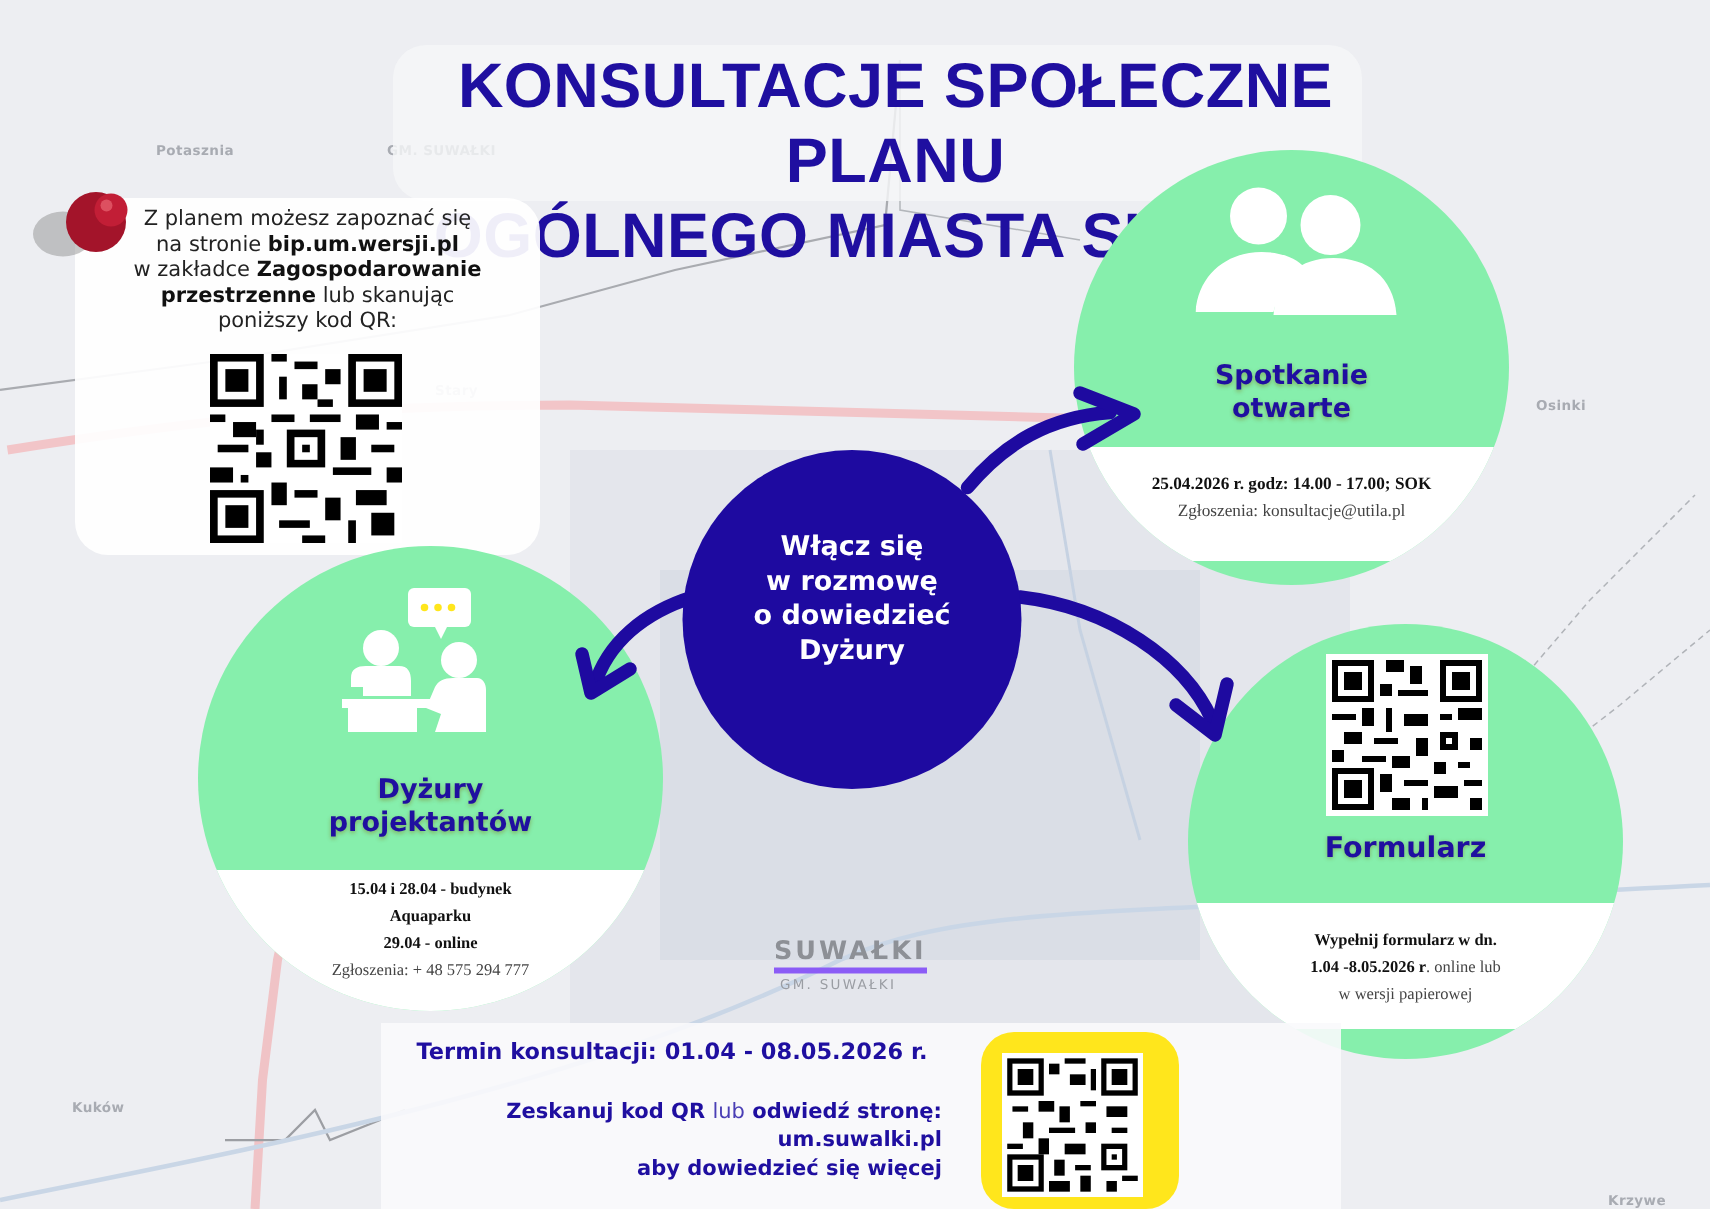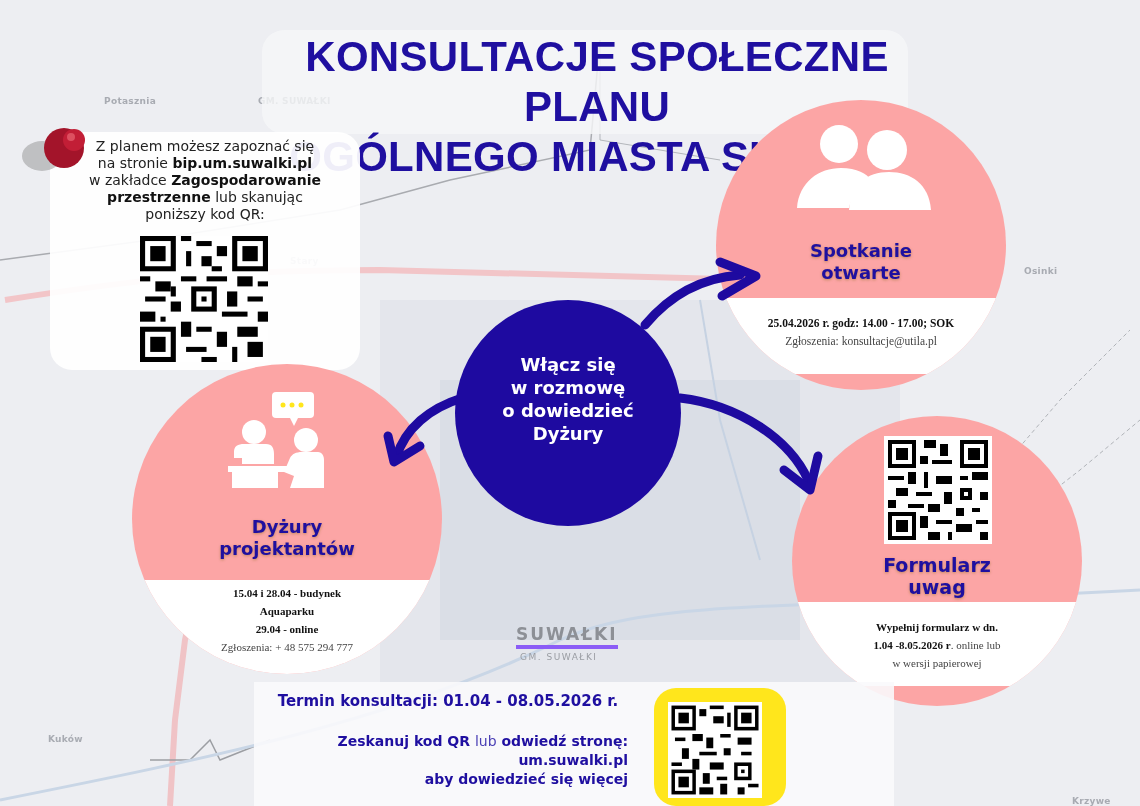--- a/index.html
+++ b/index.html
@@ -41,21 +41,21 @@
     position:absolute; left:60px; top:138px; width:290px; text-align:center;
     font-size:14px; line-height:17px; color:#222;
   }
   .info-text b { color:#111; }
   .pin { position:absolute; left:20px; top:122px; }
 
   .qr { position:absolute; background:#fff; }
   .qr svg { display:block; }
 
   .circle {
-    position:absolute; border-radius:50%; background:#fca5a5; overflow:hidden;
+    position:absolute; border-radius:50%; background:#86efac; overflow:hidden;
   }
   .circle .band {
     position:absolute; left:0; right:0; background:#fff;
   }
   .circle-title {
     position:absolute; left:0; right:0; text-align:center;
     font-family:"DejaVu Sans", sans-serif; font-weight:bold; color:#1f0fa0;
     font-size:18px; line-height:22px;
     text-shadow:0 1px 3px rgba(120,100,0,0.45);
   }
@@ -125,21 +125,21 @@
 
 <div class="title-box"></div>
 <div class="title">
   <div>KONSULTACJE SPOŁECZNE PLANU</div>
   <div>OGÓLNEGO MIASTA SUWAŁK</div>
 </div>
 
 <div class="info-card"></div>
 <div class="info-text">
   <div>Z planem możesz zapoznać się</div>
-  <div><span>na stronie </span><b>bip.um.suwalki.pl</b></div>
+  <div><span>na stronie </span><b>bip.um.wersji.pl</b></div>
   <div><span>w zakładce </span><b>Zagospodarowanie</b></div>
   <div><b>przestrzenne</b><span> lub skanując</span></div>
   <div>poniższy kod QR:</div>
 </div>
 <div class="pin">
   <svg width="70" height="60" viewBox="0 0 70 60">
     <ellipse cx="22" cy="34" rx="20" ry="15" fill="#888" opacity="0.45"></ellipse>
     <circle cx="44" cy="26" r="20" fill="#a3142a"></circle>
     <circle cx="54" cy="18" r="11" fill="#c21e36"></circle>
     <circle cx="51" cy="15" r="4" fill="#e35c6c" opacity="0.8"></circle>
@@ -240,21 +240,20 @@
     <rect x="4" y="80" width="46" height="16" fill="#fff"></rect>
     <circle cx="78" cy="48" r="12" fill="#fff"></circle>
     <path d="M56,80 L62,66 C64,62 68,60 74,60 L90,60 C94,60 96,64 96,68 L96,96 L62,96 L66,84 Z" fill="#fff"></path>
   </svg>
 </div>
 
 <div class="circle" style="left:792px;top:416px;width:290px;height:290px;">
   <div class="band" style="top:186px;height:84px;"></div>
   <div class="circle-title" style="top:138px;font-size:19px;">
     <div>Formularz</div>
-    <div>uwag</div>
   </div>
   <div class="circle-text" style="top:202px;">
     <div><b>Wypełnij formularz w dn.</b></div>
     <div><b>1.04 -8.05.2026 r</b><span class="light">. online lub</span></div>
     <div class="light">w wersji papierowej</div>
   </div>
 </div>
 <div class="qr" style="left:884px;top:436px;width:108px;height:108px;">
   <svg width="108" height="108" viewBox="-1 -1 27 27">
     <rect x="-1" y="-1" width="27" height="27" fill="#fff"></rect>

